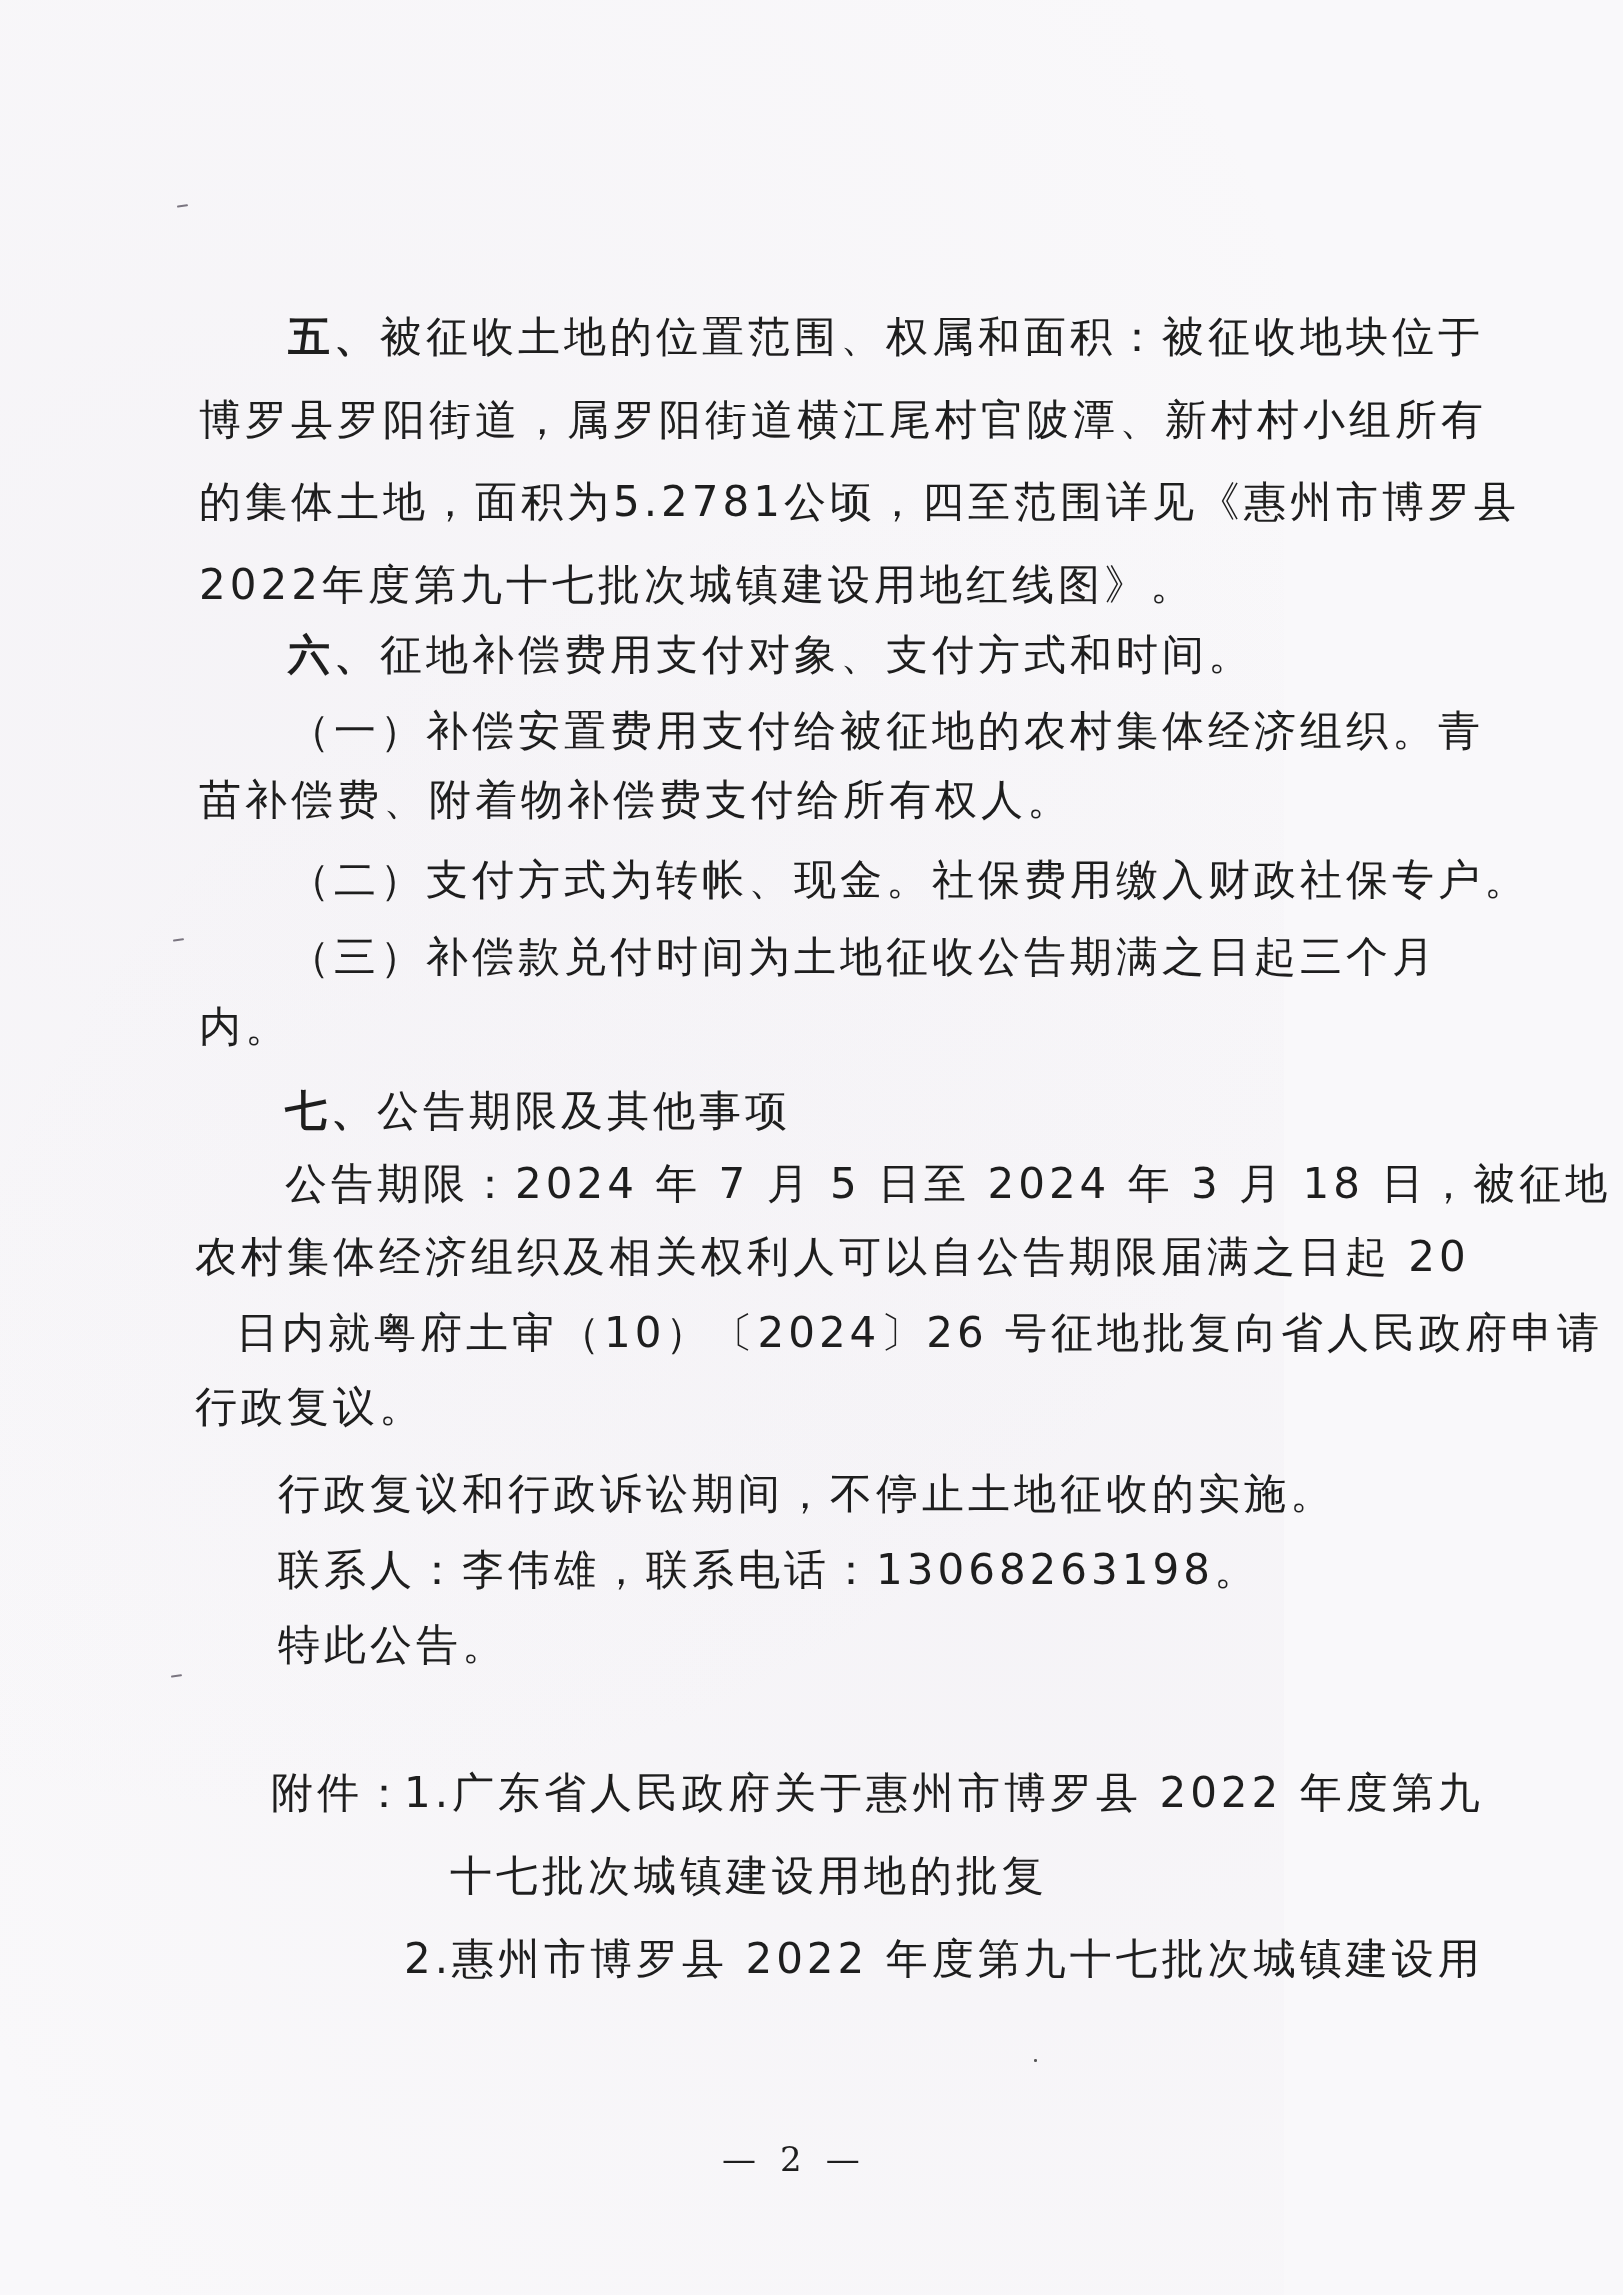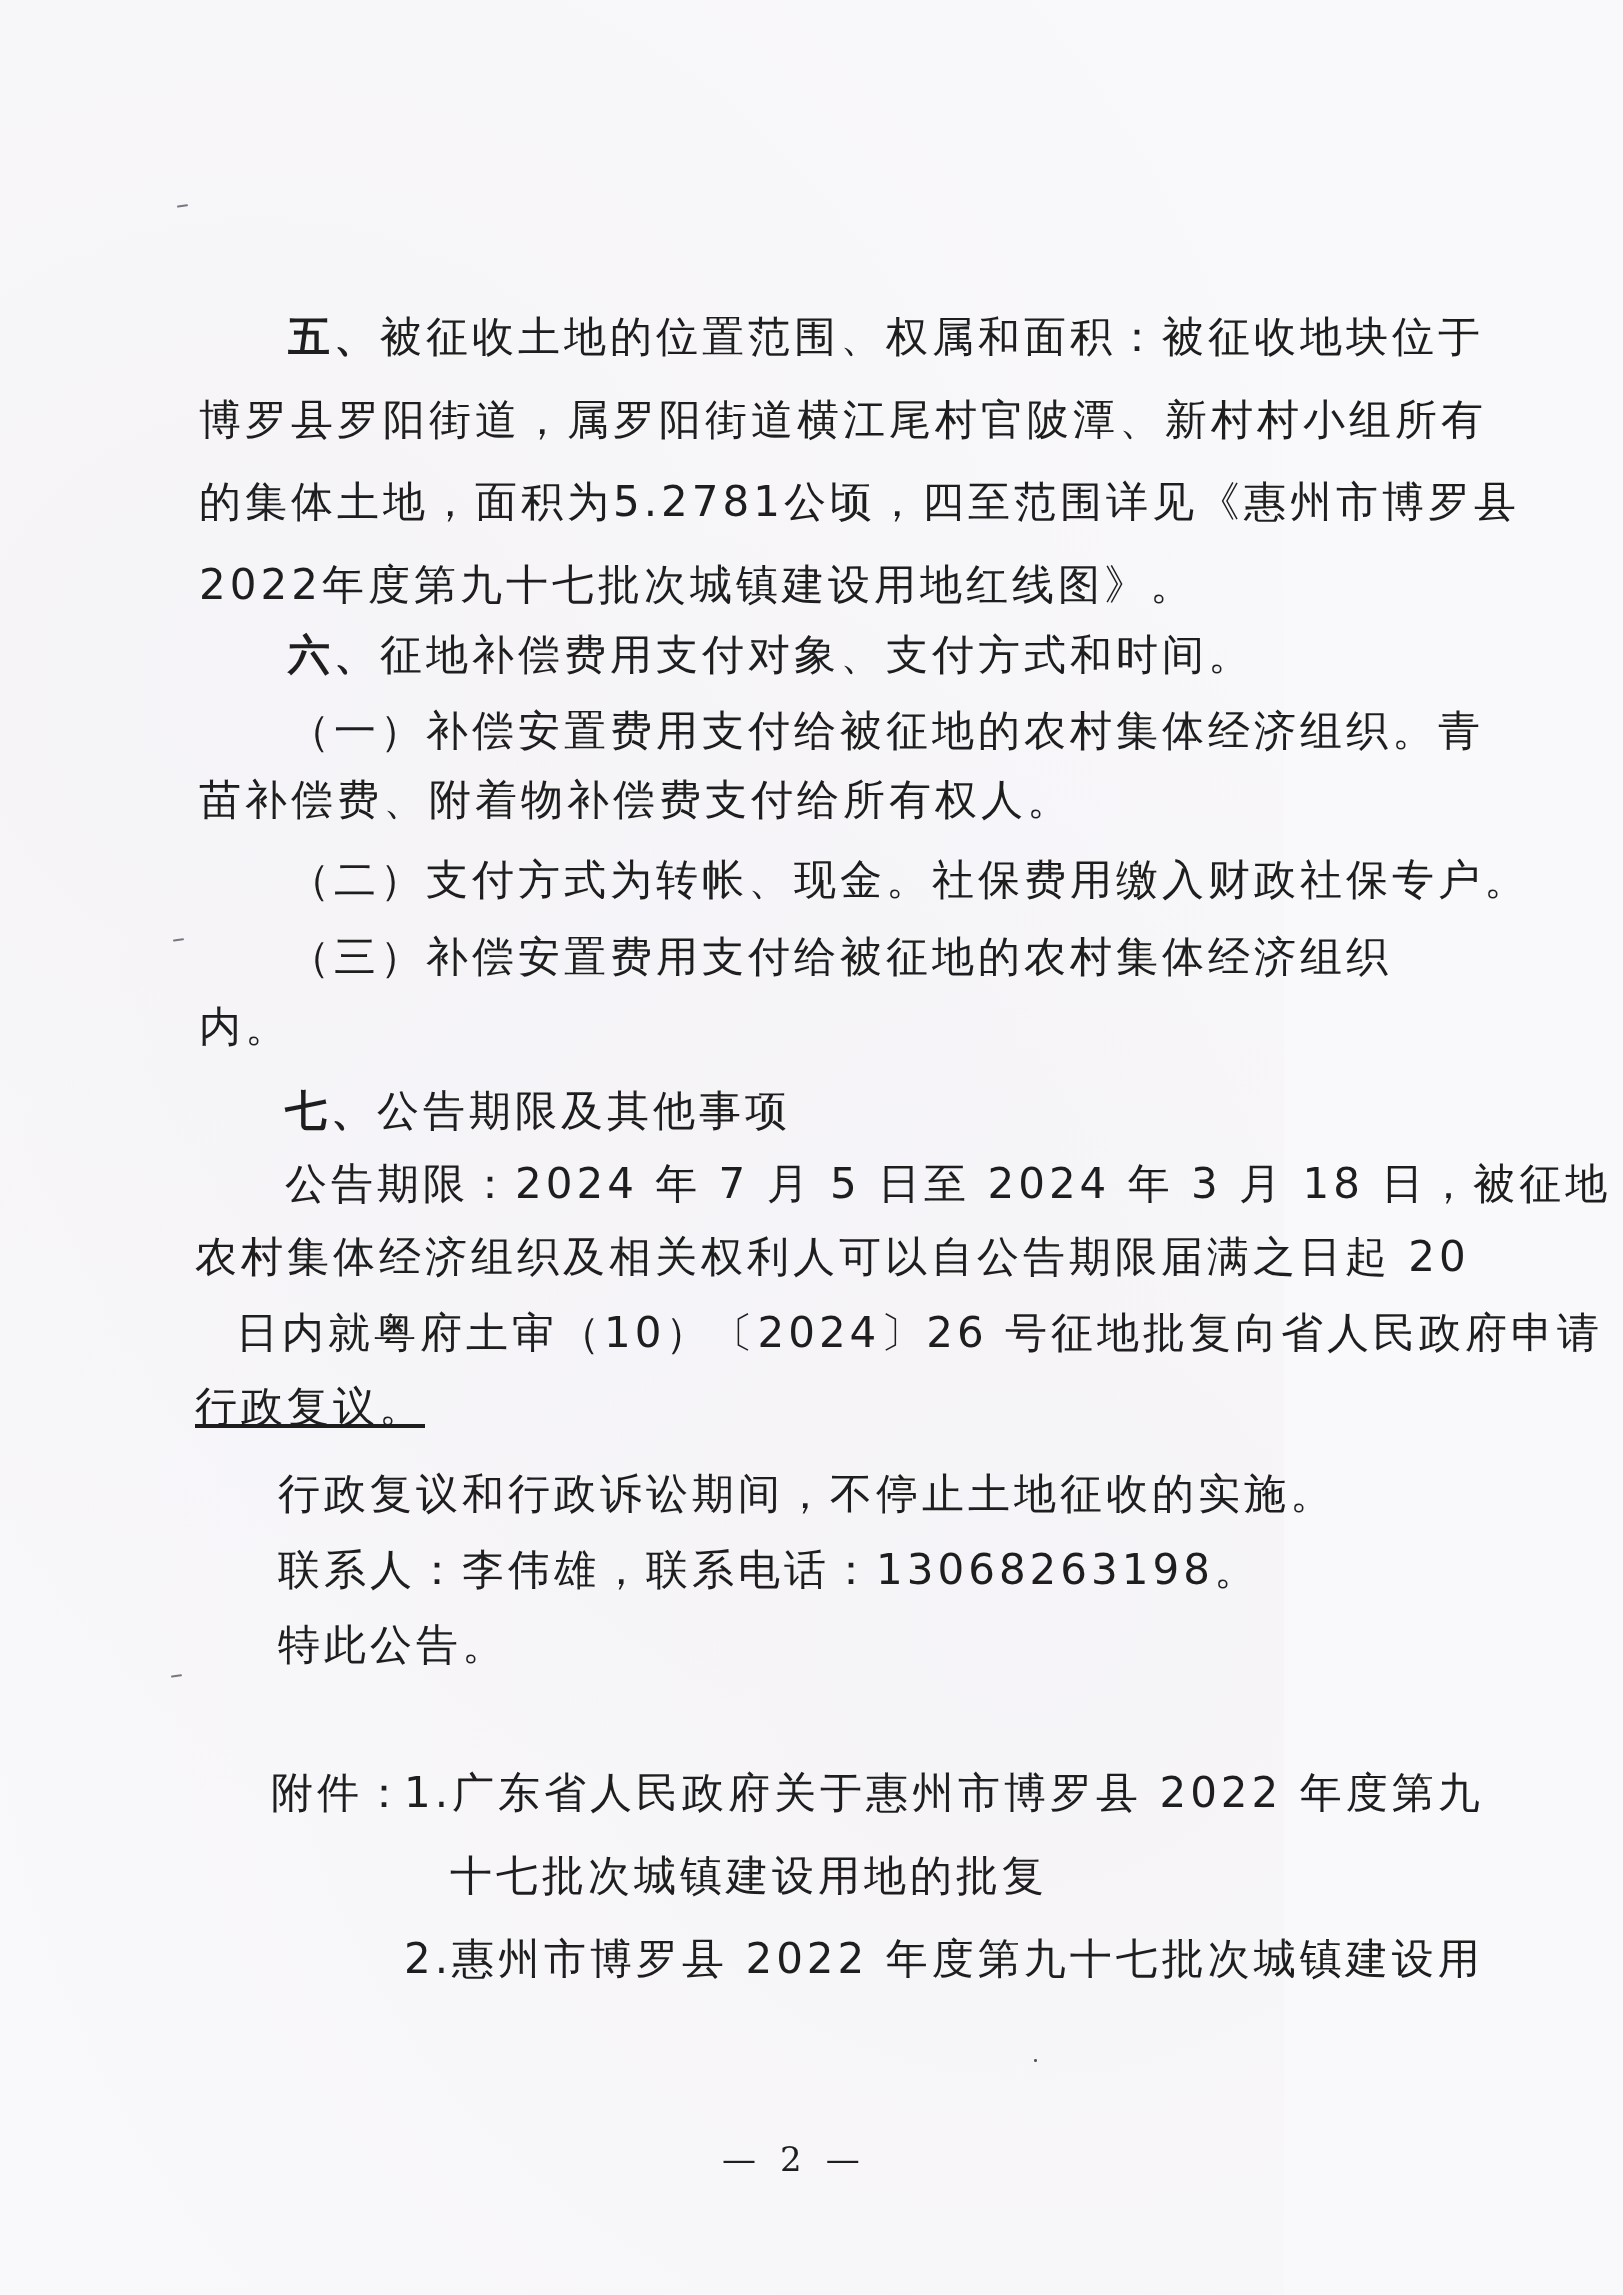--- a/index.html
+++ b/index.html
@@ -80,32 +80,32 @@
     <div class="line" style="left:199px; top:558px;">2022年度第九十七批次城镇建设用地红线图》。</div>
   </div>
 
   <div>
     <div class="line heading" style="left:288px; top:628px;">
       <span>六、</span><span class="rest">征地补偿费用支付对象、支付方式和时间。</span>
     </div>
     <div class="line" style="left:288px; top:704px;">（一）补偿安置费用支付给被征地的农村集体经济组织。青</div>
     <div class="line" style="left:199px; top:773px;">苗补偿费、附着物补偿费支付给所有权人。</div>
     <div class="line" style="left:288px; top:853px;">（二）支付方式为转帐、现金。社保费用缴入财政社保专户。</div>
-    <div class="line" style="left:288px; top:930px;">（三）补偿安置费用支付给被征地的农村集体经济组织</div>
+    <div class="line" style="left:288px; top:930px;">（三）补偿款兑付时间为土地征收公告期满之日起三个月</div>
     <div class="line" style="left:199px; top:1000px;">内。</div>
   </div>
 
   <div>
     <div class="line heading" style="left:285px; top:1078px;margin-top:6px;">
       <span>七、</span><span class="rest">公告期限及其他事项</span>
     </div>
     <div class="line" style="left:285px; top:1157px;">公告期限：2024 年 7 月 5 日至 2024 年 3 月 18 日，被征地</div>
     <div class="line" style="left:195px; top:1230px;">农村集体经济组织及相关权利人可以自公告期限届满之日起 20</div>
     <div class="line" style="left:195px; top:1306px;margin-left:41px;">日内就粤府土审（10）〔2024〕26 号征地批复向省人民政府申请</div>
-    <div class="line" style="left:195px; top:1380px;text-decoration:underline;">行政复议。</div>
+    <div class="line" style="left:195px; top:1380px;">行政复议。</div>
     <div class="line" style="left:278px; top:1467px;">行政复议和行政诉讼期间，不停止土地征收的实施。</div>
     <div class="line" style="left:278px; top:1543px;">联系人：李伟雄，联系电话：13068263198。</div>
     <div class="line" style="left:278px; top:1618px;">特此公告。</div>
   </div>
 
   <div>
     <div class="line" style="left:271px; top:1766px;">附件：</div>
     <div class="line" style="left:404px; top:1766px;">1.广东省人民政府关于惠州市博罗县 2022 年度第九</div>
     <div class="line" style="left:450px; top:1849px;">十七批次城镇建设用地的批复</div>
     <div class="line" style="left:404px; top:1932px;">2.惠州市博罗县 2022 年度第九十七批次城镇建设用</div>

